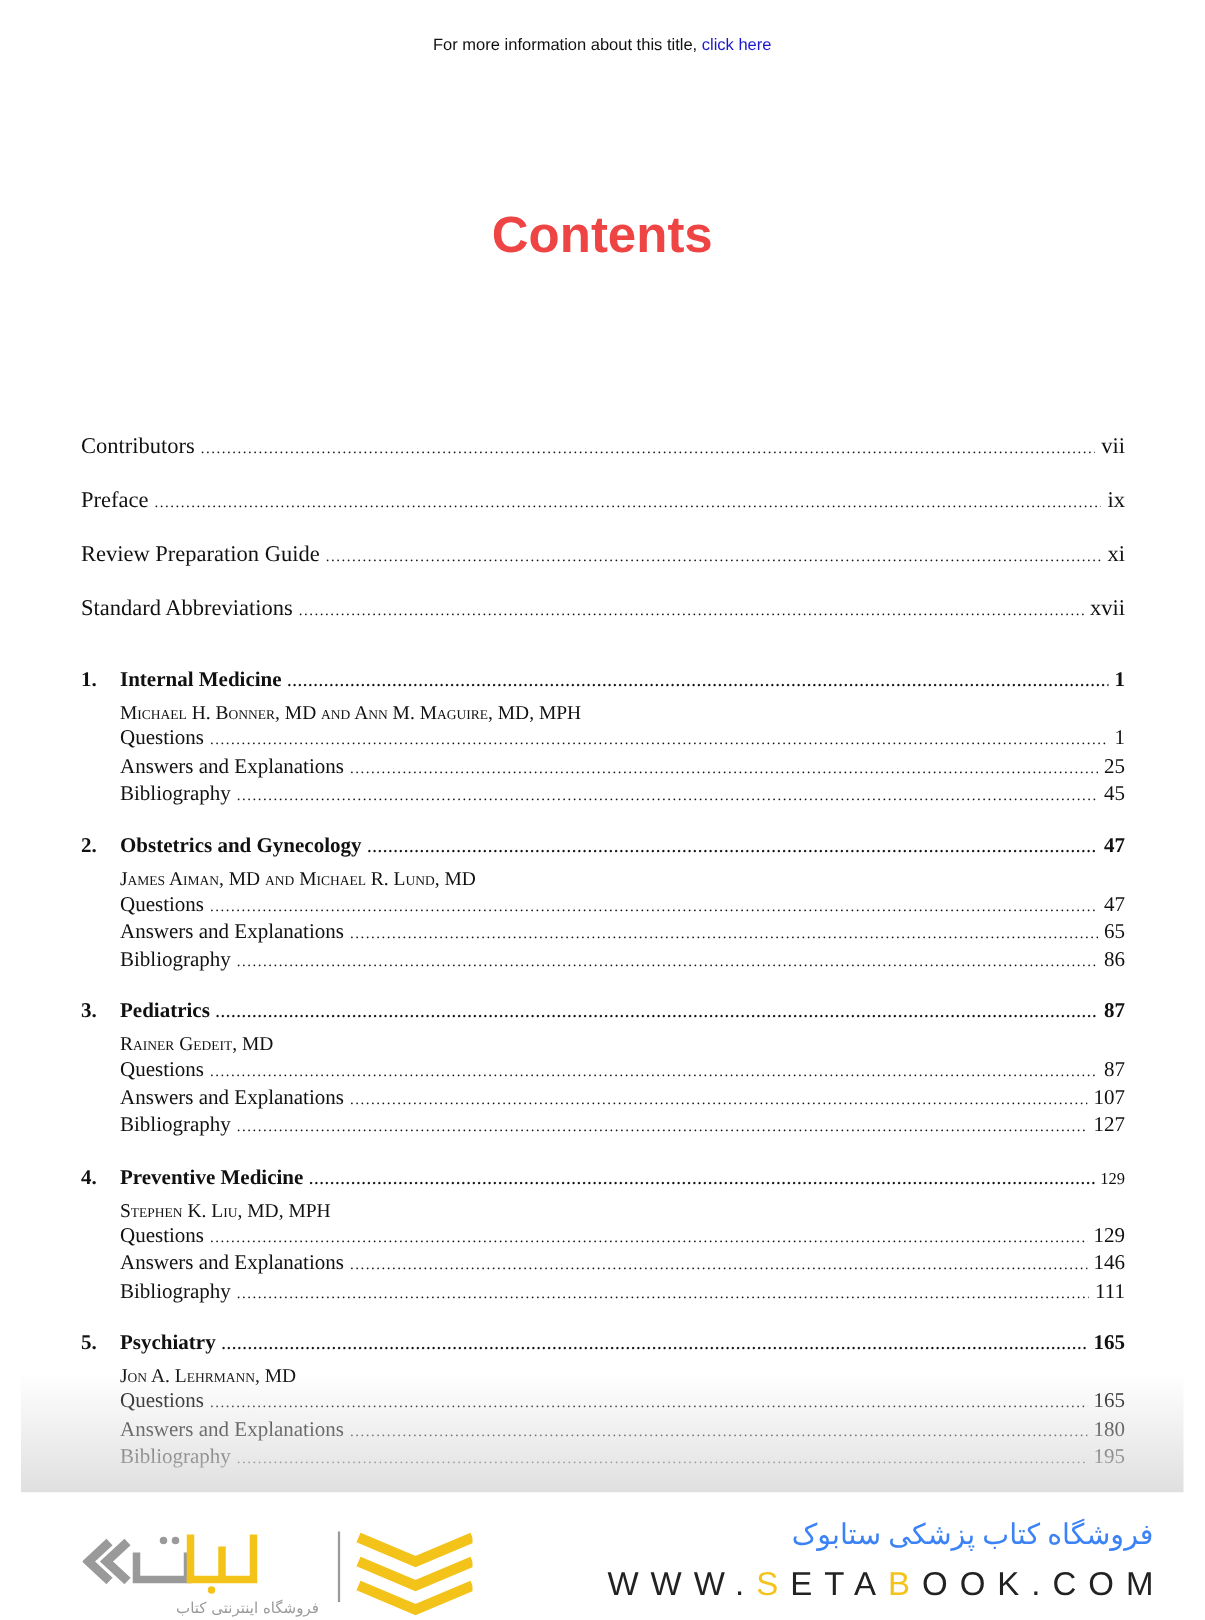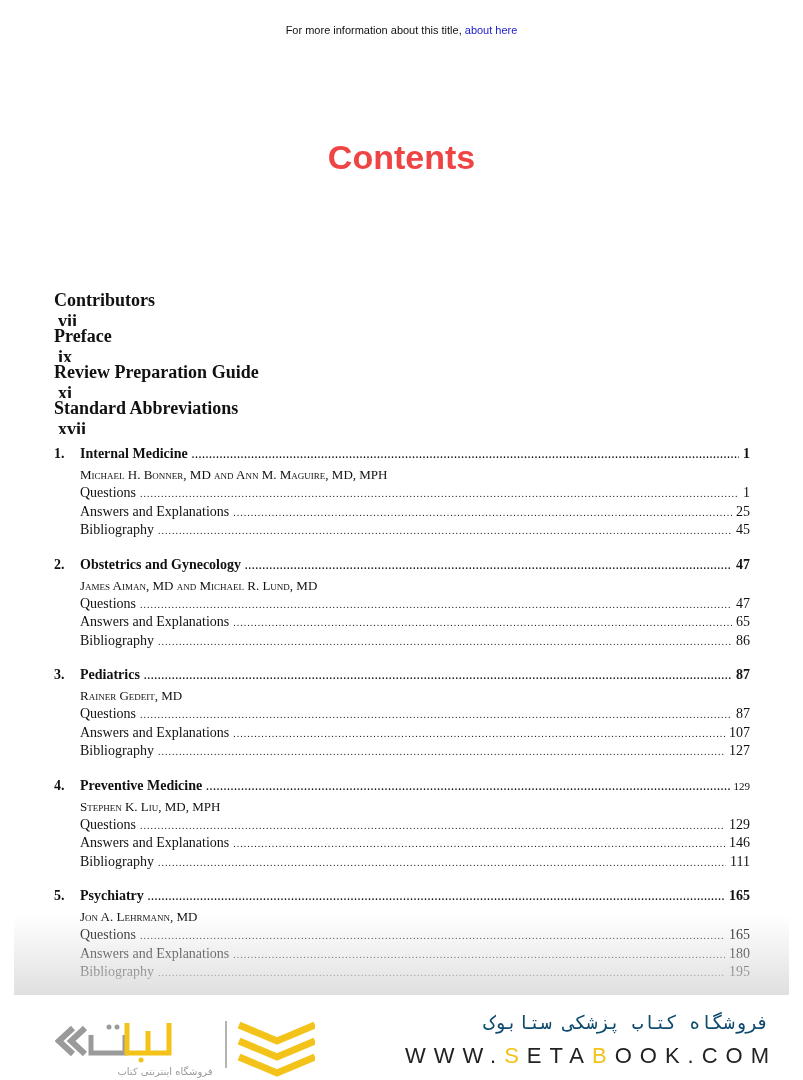--- a/index.html
+++ b/index.html
@@ -6,39 +6,39 @@
   body { width:803px; height:1080px; background:#ffffff; position:relative; overflow:hidden; color:#111; }
   .topnote { position:absolute; top:24px; left:0; width:803px; text-align:center; font-family:"Liberation Sans", sans-serif; font-size:11px; color:#111; }
   .topnote a { color:#1a1acc; text-decoration:none; }
   .title { position:absolute; top:138px; left:0; width:803px; text-align:center; font-family:"Liberation Sans", sans-serif; font-weight:bold; font-size:34px; color:#ef4444; }
   .toc { position:absolute; left:54px; top:290px; width:696px; font-family:"Liberation Serif", serif; }
   .row { display:flex; align-items:baseline; white-space:nowrap; overflow:hidden; }
   .row .lbl { flex:0 0 auto; padding-right:4px; }
   .row .dots { flex:1 1 auto; overflow:hidden; white-space:nowrap; letter-spacing:1px; font-size:10px; }
   .row .dots::before { content:"........................................................................................................................................................................................................................................................"; }
   .row .pg { flex:0 0 auto; padding-left:4px; }
-  .front { font-weight:bold; font-size:18px; height:36px;flex-direction:column; }
+  .front { font-weight:normal; font-size:15px; height:36px; }
   .chap-head { font-weight:bold; font-size:14px; height:19px; }
   .chap-head .lbl { padding-left:0; }
   .chap-head .num { display:inline-block; width:26px; text-align:left; }
   .authors { margin-left:26px; font-size:13px; font-variant:small-caps; height:19px; line-height:19px; }
   .sub { margin-left:26px; font-size:14px; height:18.5px; line-height:18.5px; }
   .chapter { margin-bottom:17px;margin-top:12px; }
   .fade { position:absolute; left:14px; top:915px; width:775px; height:80px; background:linear-gradient(to bottom, rgba(235,235,235,0) 0%, rgba(220,220,220,0.9) 100%); pointer-events:none; }
   .banner { position:absolute; left:0; top:995px; width:803px; height:85px; background:#fff; }
   .logo { position:absolute; left:55px; top:18px; width:260px; height:65px; }
-  .brand-fa { position:absolute; right:34px; top:16px; font-family:Liberation Mono, monospace; font-size:19px; color:#0c4a6e; direction:rtl; }
+  .brand-fa { position:absolute; right:34px; top:16px; font-family:Liberation Serif, serif; font-size:19px; color:#3b82f6; direction:rtl; }
   .brand-url { position:absolute; right:26px; top:48px; font-family:Liberation Sans, sans-serif; font-size:22px; letter-spacing:8px; color:#222; }
   .brand-url .hl { color:#f3c31a; }
 </style>
 </head>
 <body>
 
 <div class="topnote">
-  <span>For more information about this title, </span><a>about here</a>
+  <span>For more information about this title, </span><a>click here</a>
 </div>
 
 <div class="title">Contents</div>
 
 <div class="toc">
   <div class="row front">
     <span class="lbl">Contributors</span>
       <span class="dots"></span>
       <span class="pg">vii</span>
   </div>

